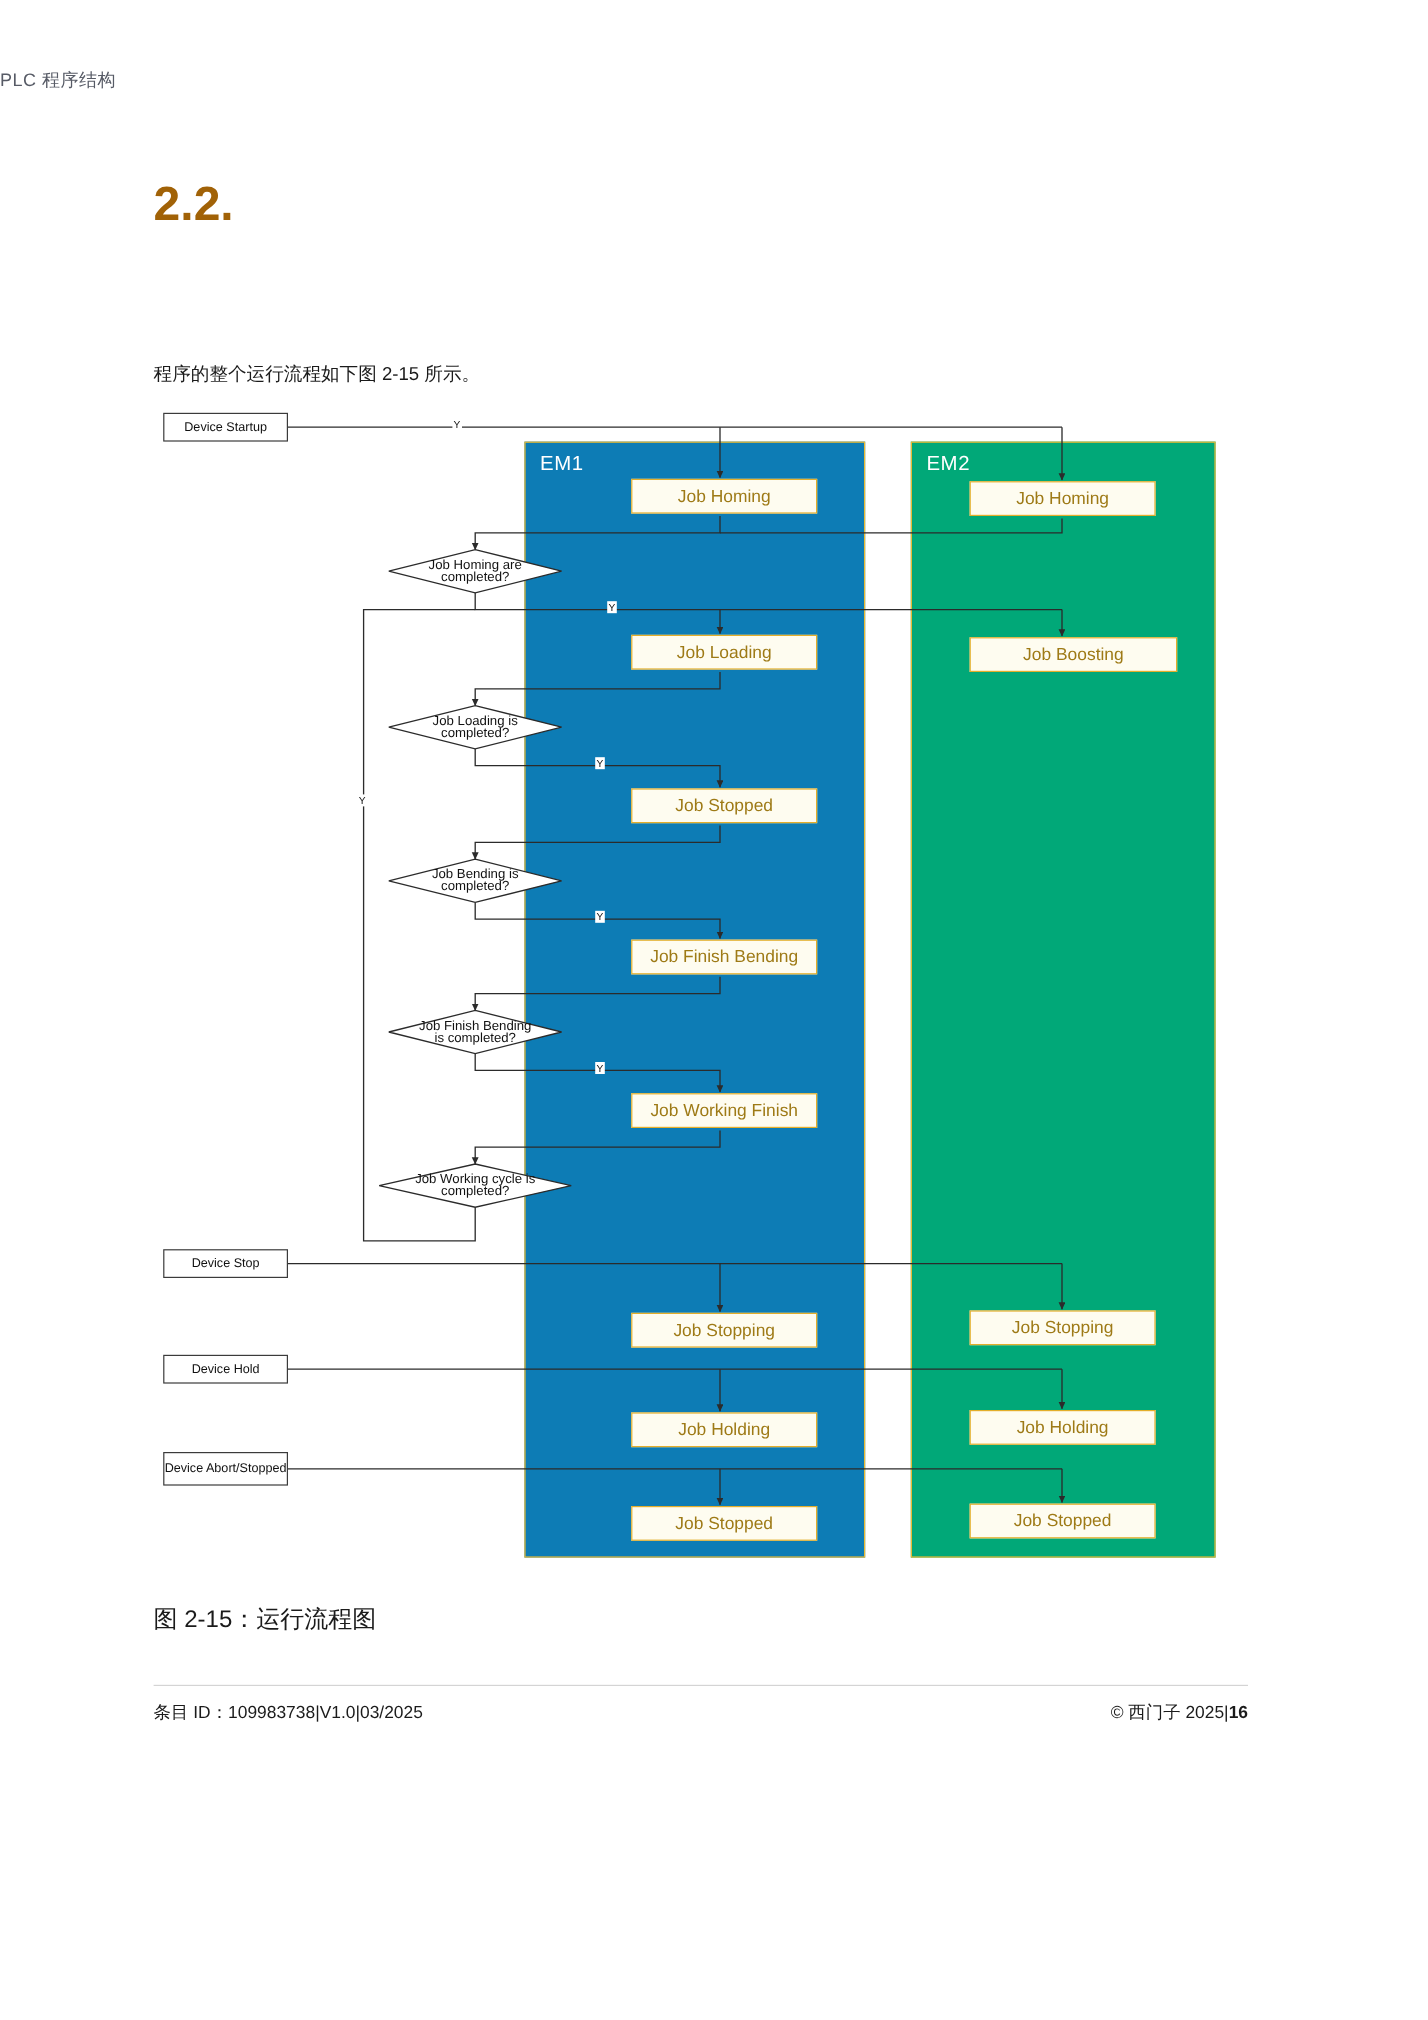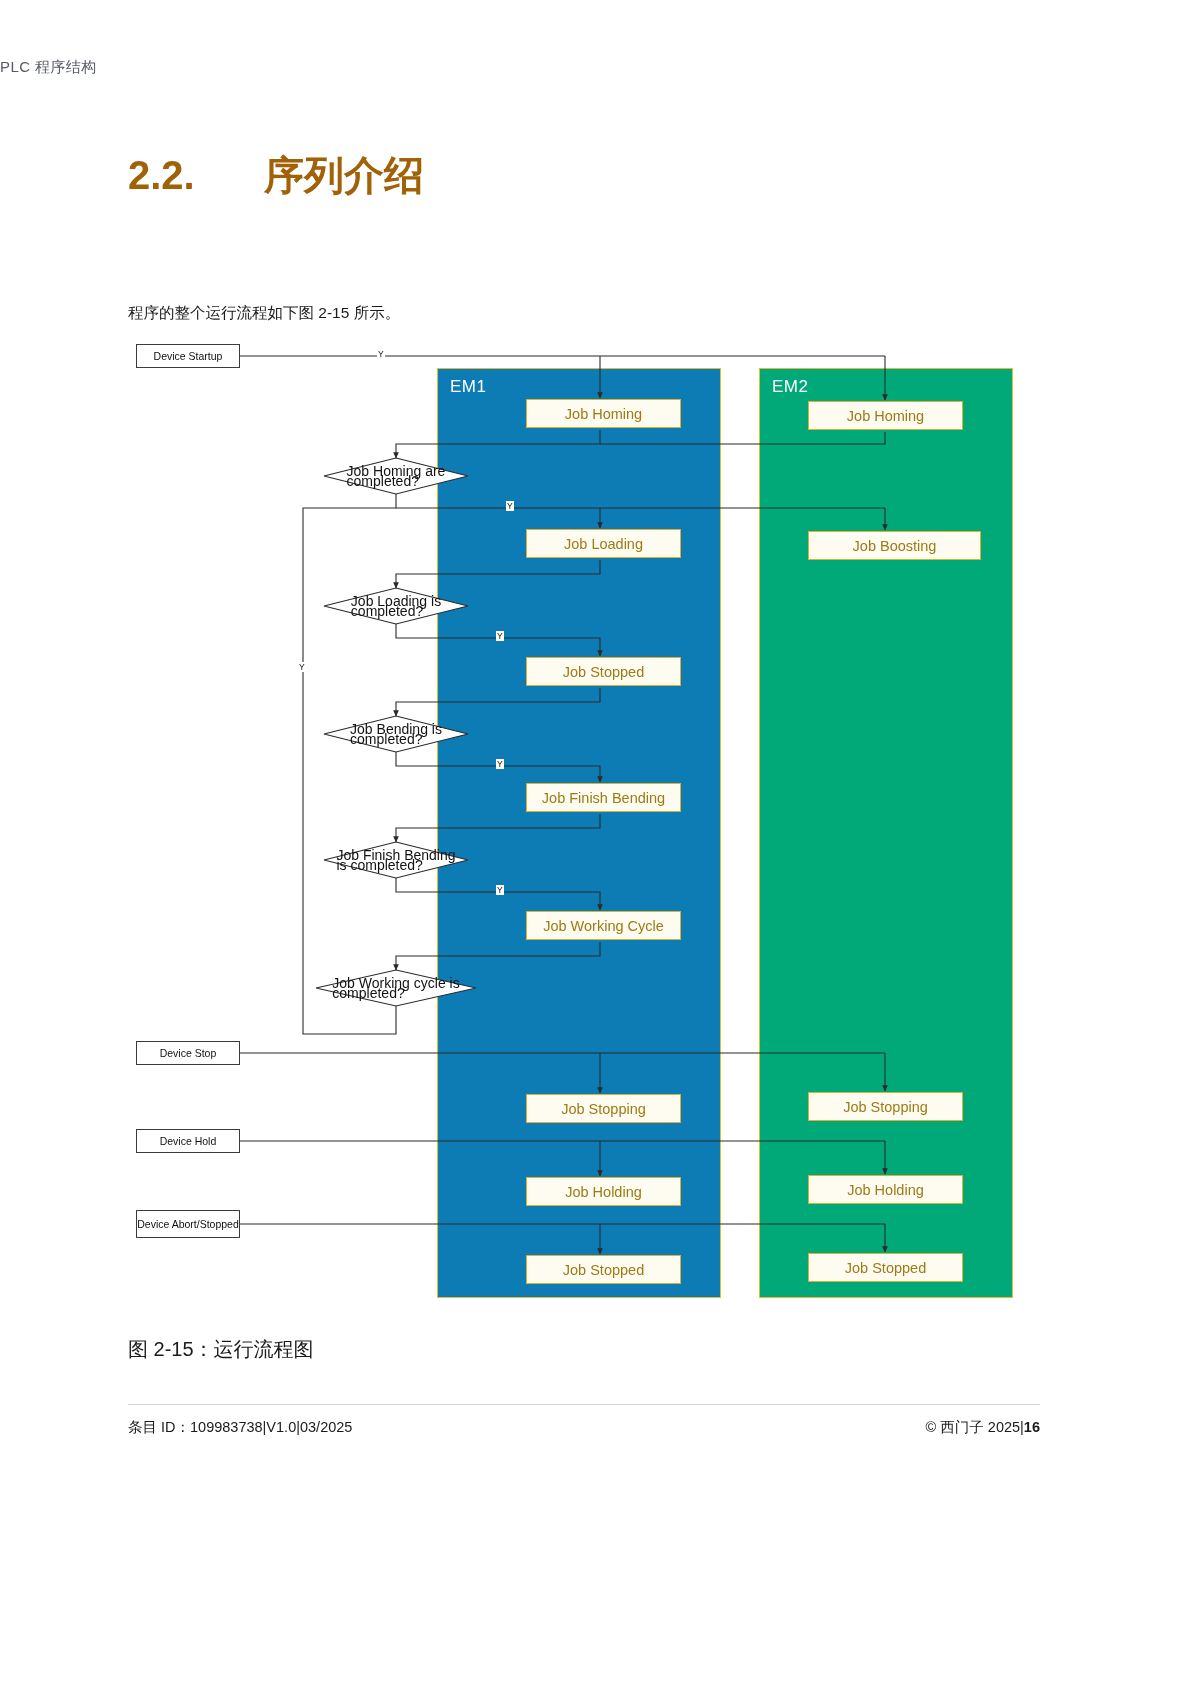--- a/index.html
+++ b/index.html
@@ -79,22 +79,22 @@
     text-align:center;
     line-height:12px;
   }
 
   
   .diamond-wrap { position:absolute; }
   .diamond-label {
     position:absolute; left:0; top:0;
     width:100%; height:100%;
     display:flex; align-items:center; justify-content:center;
-    text-align:left;
-    font-size:14px; line-height:10.5px; color:#121212;
+    text-align:center;
+    font-size:11px; line-height:10.5px; color:#121212;
     pointer-events:none;
   }
 
   
   .branch-y {
     position:absolute;
     font-size:8.5px; color:#111; background:#ffffff;
     padding:0 1px; line-height:10px;
   }
   .branch-y.on-blue { background:#ffffff; }
@@ -122,21 +122,20 @@
 </style>
 </head>
 <body>
 
 <div class="page">
 
   <div class="doc-header">PLC 程序结构</div>
 
   <div class="sec-title">
     <span class="sec-num">2.2.</span>
-    <span class="sec-name">序列介绍</span>
   </div>
 
   <div class="para" id="para2">程序的整个运行流程如下图 2-15 所示。</div>
 
   <div class="figure">
 
     <div class="em-panel" id="em1">
       <span class="em-label">EM1</span>
     </div>
     <div class="em-panel" id="em2">
@@ -236,21 +235,21 @@
 
     <div class="dev-box" style="left:8px; top:8px; width:104px; height:24px;">Device Startup</div>
     <div class="dev-box" style="left:8px; top:705px; width:104px; height:24px;">Device Stop</div>
     <div class="dev-box" style="left:8px; top:793px; width:104px; height:24px;">Device Hold</div>
     <div class="dev-box" style="left:8px; top:874px; width:104px; height:28px;">Device Abort/Stopped</div>
 
     <div class="job-box" style="left:398px; top:63px; width:155px;">Job Homing</div>
     <div class="job-box" style="left:398px; top:193px; width:155px;">Job Loading</div>
     <div class="job-box" style="left:398px; top:321px; width:155px;">Job Stopped</div>
     <div class="job-box" style="left:398px; top:447px; width:155px;">Job Finish Bending</div>
-    <div class="job-box" style="left:398px; top:575px; width:155px;">Job Working Cycle</div>
+    <div class="job-box" style="left:398px; top:575px; width:155px;">Job Working Finish</div>
     <div class="job-box" style="left:398px; top:758px; width:155px;">Job Stopping</div>
     <div class="job-box" style="left:398px; top:841px; width:155px;">Job Holding</div>
     <div class="job-box" style="left:398px; top:919px; width:155px;">Job Stopped</div>
 
     <div class="job-box" style="left:680px; top:65px; width:155px;">Job Homing</div>
     <div class="job-box" style="left:680px; top:195px; width:173px;">Job Boosting</div>
     <div class="job-box" style="left:680px; top:756px; width:155px;">Job Stopping</div>
     <div class="job-box" style="left:680px; top:839px; width:155px;">Job Holding</div>
     <div class="job-box" style="left:680px; top:917px; width:155px;">Job Stopped</div>
 

